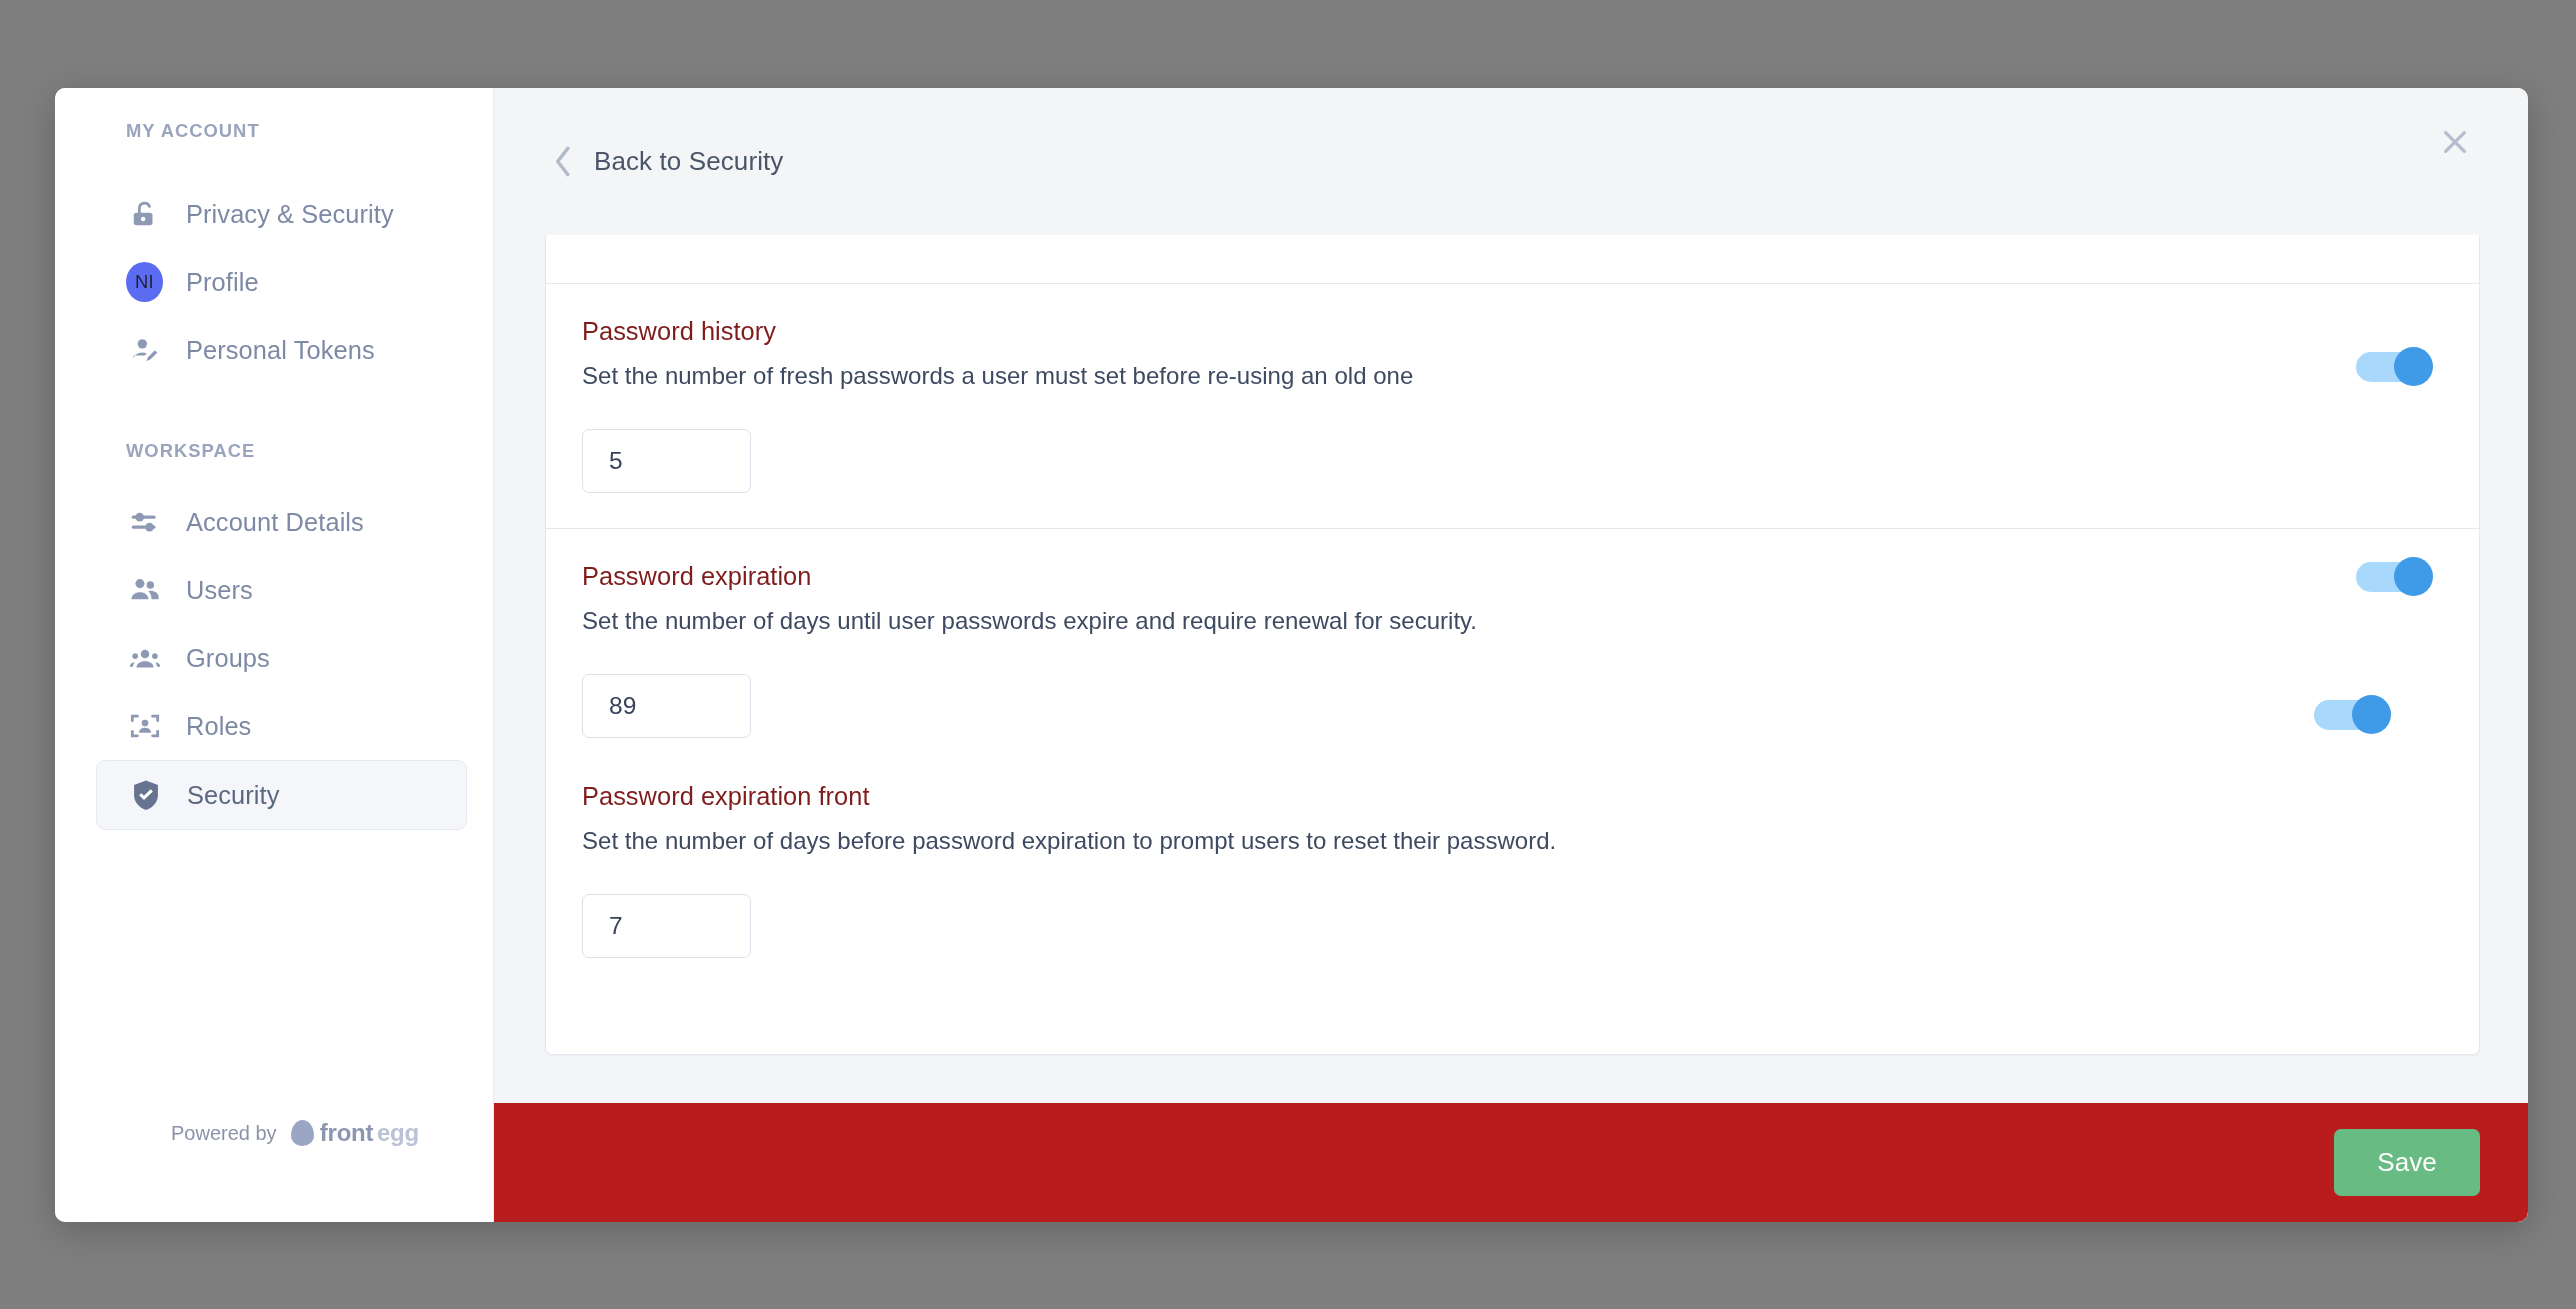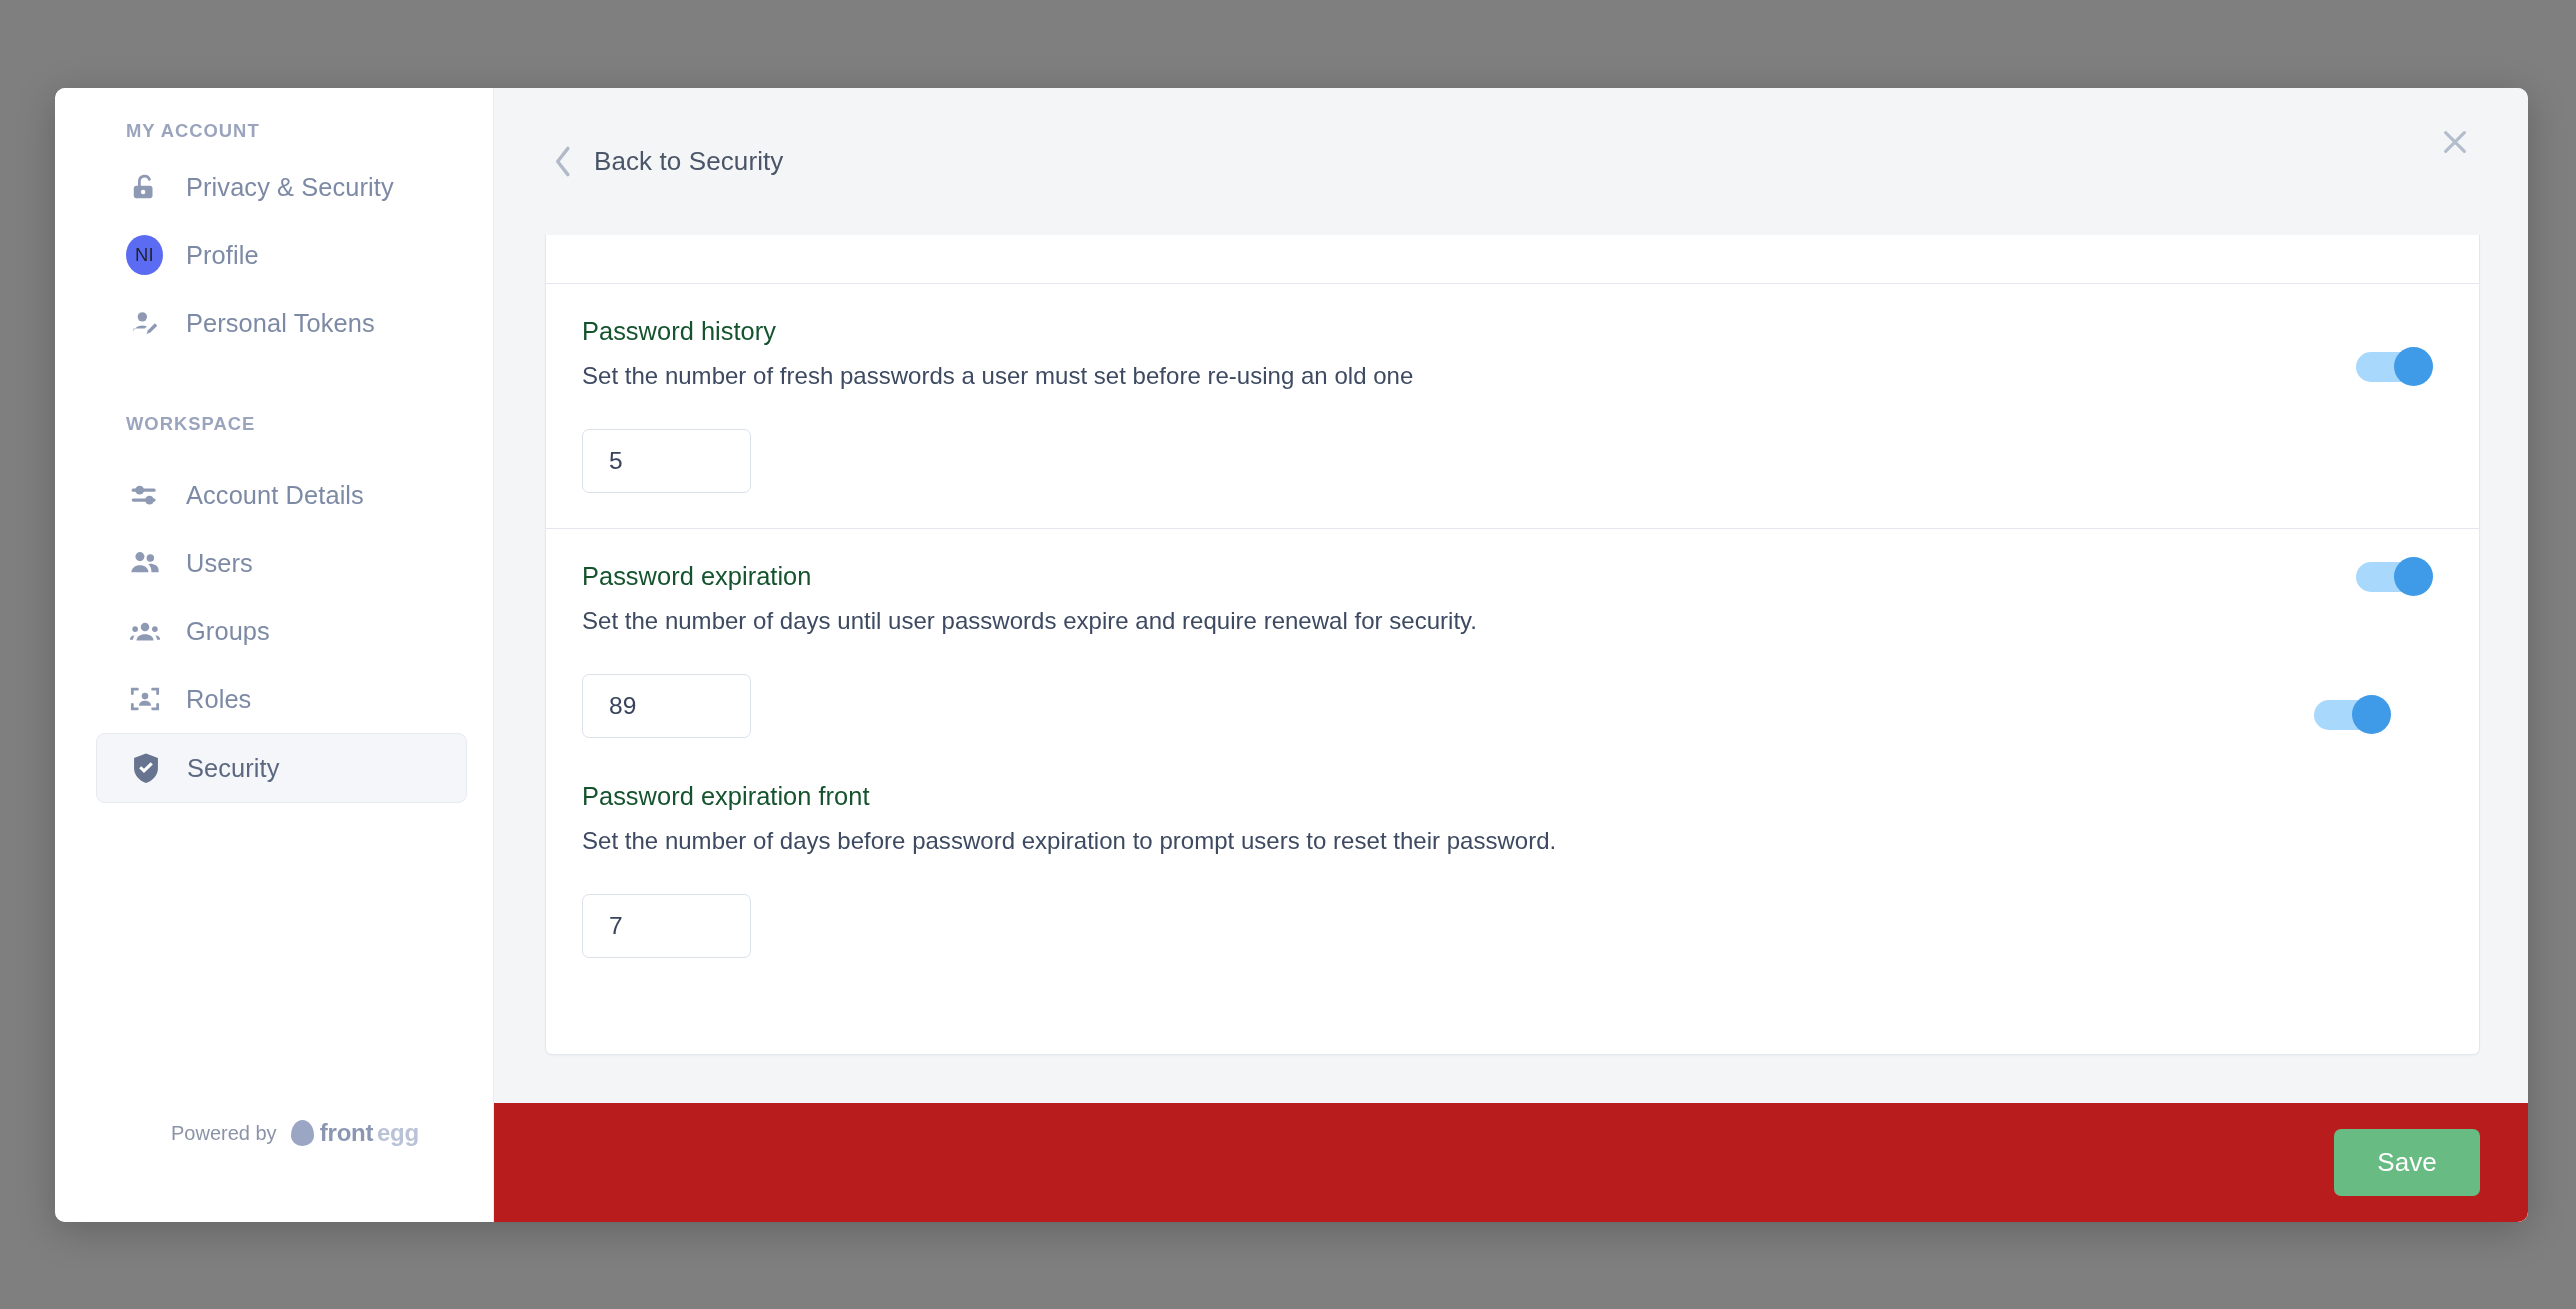--- a/index.html
+++ b/index.html
@@ -36,21 +36,21 @@
     border-right: 0.9px solid #e8ebef;
     position: relative;
     padding-top: 32px;
   }
   .section-label {
     font-size: 18.4px;
     font-weight: 700;
     letter-spacing: 1px;
     color: #9aa4bd;
     padding-left: 71px;
-    margin-bottom: 11px;
+    margin-bottom: 38px;
     text-transform: uppercase;
   }
   .section-label.ws { margin-top: 56px; margin-bottom: 26px; }
 
   .nav-item {
     display: flex;
     align-items: center;
     height: 68px;
     margin: 0 26px 0 41px;
     padding-left: 30px;
@@ -185,21 +185,21 @@
 
   .setting-row {
     position: relative;
     padding: 33px 0 35px 36px;
     border-bottom: 0.9px solid #e4e8ee;
   }
   .setting-row.last { border-bottom: none; }
 
   .s-title {
     font-size: 25.4px;
-    color: #14532d;
+    color: #7f1d1d;
     letter-spacing: 0.04px;
     margin-bottom: 16px;
   }
   .s-desc {
     font-size: 24px;
     color: #3d4a61;
     letter-spacing: 0.02px;
   }
   .num-input {
     margin-top: 39px;

